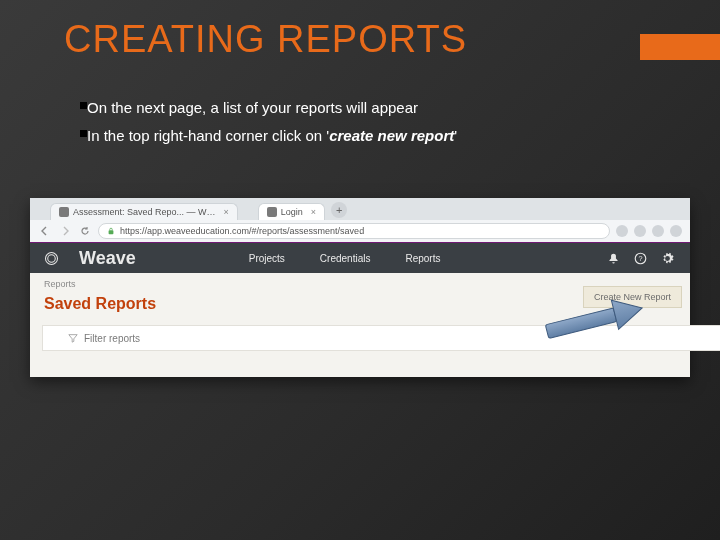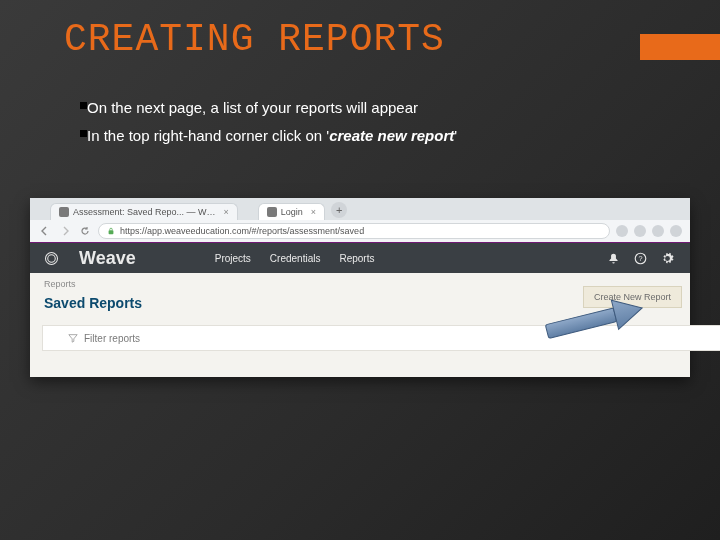--- a/index.html
+++ b/index.html
@@ -8,21 +8,21 @@
     background:linear-gradient(135deg,#3a3a3a 0%,#2b2b2b 60%,#1f1f1f 100%);
     font-family:Arial,Helvetica,sans-serif;
     position:relative;overflow:hidden;
   }
   
   .accent{position:absolute;top:34px;right:0;width:80px;height:26px;background:#e86a1a}
   
   .title{
     position:absolute;left:64px;top:18px;
     color:#e86a1a;font-size:38px;letter-spacing:1px;font-weight:400;
-    font-family:Liberation Mono, monospace;
+    font-family:Liberation Sans, sans-serif;
   }
   
   .bullets{position:absolute;left:80px;top:96px;color:#fff;font-size:15px;line-height:1.6}
   .bullets .row{display:flex;align-items:flex-start;gap:0;margin-bottom:4px}
   .sq{width:7px;height:7px;background:#000;margin-top:6px;flex:0 0 7px}
   .em{font-style:italic;font-weight:700}
   
   .shot{
     position:absolute;left:30px;top:198px;width:660px;height:178px;
     background:#fff;box-shadow:0 6px 14px rgba(0,0,0,.5);
@@ -39,28 +39,28 @@
   .addr{height:22px;background:#f3f5f7;display:flex;align-items:center;gap:6px;padding:0 8px;font-size:9px;color:#555;border-bottom:1px solid #701a75}
   .navbtn{width:14px;height:14px;display:flex;align-items:center;justify-content:center;color:#888}
   .urlbox{flex:1;height:14px;border:1px solid #d3d7da;border-radius:8px;display:flex;align-items:center;padding:0 8px;gap:5px;background:#fff}
   .lock{width:8px;height:8px}
   .addr-right{display:flex;gap:6px}
   .circ{width:12px;height:12px;border-radius:50%;background:#d0d4d8}
   
   .appbar{height:30px;background:#3a3f44;display:flex;align-items:center;color:#eaeaea;font-size:10px}
   .brand{display:flex;align-items:center;gap:20px;padding:0 14px;font-weight:700;font-size:18px}
   .brand-logo{width:15px;height:15px}
-  .navlinks{display:flex;gap:19px;margin-left:65px}
+  .navlinks{display:flex;gap:35px;margin-left:99px}
   .navlinks span{cursor:default}
   .app-icons{margin-left:auto;display:flex;gap:14px;padding-right:16px}
   .app-icons svg{width:13px;height:13px;fill:#e6e6e6}
   
   .appbody{background:#f4f3ef;height:104px;position:relative}
   .crumbs{position:absolute;left:14px;top:6px;font-size:9px;color:#8a8a8a}
-  .h1{position:absolute;left:14px;top:22px;font-size:14px;font-weight:700;color:#0c4a6e}
+  .h1{position:absolute;left:14px;top:22px;font-size:16px;font-weight:700;color:#c2410c}
   .filter{position:absolute;left:12px;top:52px;width:636px;height:24px;background:#fff;border:1px solid #e2e0da;display:flex;align-items:center;gap:6px;padding:0 25px;font-size:10px;color:#7a7a7a}
   .funnel{width:10px;height:10px}
   .createbtn{
     position:absolute;right:8px;top:13px;
     padding:5px 10px;font-size:9px;color:#6b6b6b;
     background:#efeadb;border:1px solid #d9d3bd;
   }
   
   .arrow{position:absolute;left:538px;top:296px;pointer-events:none}
 </style>

